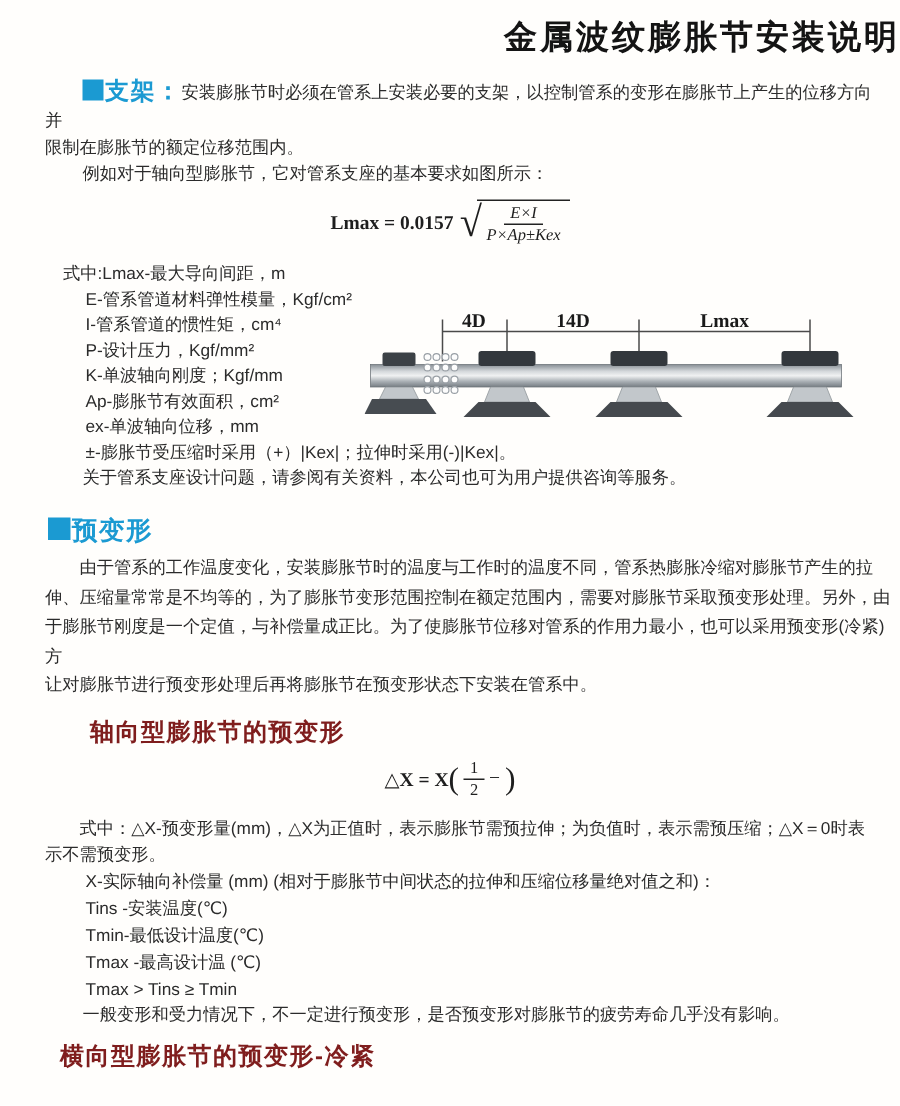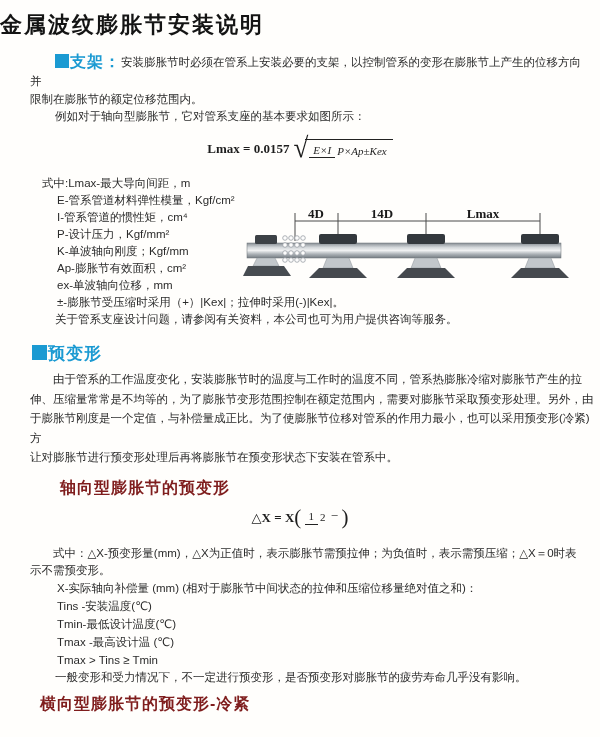--- a/index.html
+++ b/index.html
@@ -8,21 +8,21 @@
     width:600px;height:737px;
     box-sizing:border-box;
     background:#fffefc;
     overflow:hidden;
     color:#2b2b2b;
     font-family:"Liberation Sans","DejaVu Sans",sans-serif;
     padding-top:10px;
   }
   
   .title{
-    font-size:22px;font-weight:bold;text-align:left;
+    font-size:22px;font-weight:bold;text-align:right;
     color:#141414;letter-spacing:2px;margin:0 0 12px 0;
   }
   
   .bodytext{font-size:11.5px;line-height:17px;}
   .para1{padding:0 14px 0 30px;}
   .para1 .line-first{line-height:19px;}
   .ind25{padding-left:25px;}
   .sec-label{
     color:#1b9ad2;font-size:16px;font-weight:bold;letter-spacing:1px;
     vertical-align:-1px;
@@ -30,21 +30,21 @@
   .bullet{
     display:inline-block;width:14px;height:14px;background:#1b9ad2;
     margin-right:1px;vertical-align:-2px;
   }
   
   .formula{text-align:center;font-family:"Liberation Serif","DejaVu Serif",serif;color:#1e1e1e;}
   .f1{margin:8px 0 4px 0;height:38px;}
   .f-lhs{font-weight:bold;font-size:13px;vertical-align:middle;}
   .sqrt-glyph{font-size:27px;font-weight:normal;vertical-align:middle;display:inline-block;margin:0 -3px 0 4px;transform:scaleY(1.05);}
   .radicand{display:inline-block;border-top:1.4px solid #222;padding:1px 4px 0 4px;vertical-align:middle;}
-  .frac{display:inline-flex;flex-direction:row;align-items:center;font-size:11px;line-height:1.3;vertical-align:middle;}
+  .frac{display:inline-flex;flex-direction:column;align-items:center;font-size:11px;line-height:1.3;vertical-align:middle;}
   .frac .num{border-bottom:1px solid #222;padding:0 4px;}
   .frac .den{padding:0 2px;}
   .ital{font-style:italic;}
   .f2{margin:6px 0 6px 0;height:34px;font-size:13px;}
   .f2 .f-lhs2{font-weight:bold;font-size:13px;vertical-align:middle;}
   .paren{font-size:21px;font-weight:normal;vertical-align:middle;font-family:"Liberation Serif",serif;}
   
   .defs-wrap{position:relative;height:153px;}
   .def-line{padding-left:42px;height:17px;line-height:17px;font-size:11.5px;white-space:nowrap;}
   .def-ind{padding-left:57px;}

